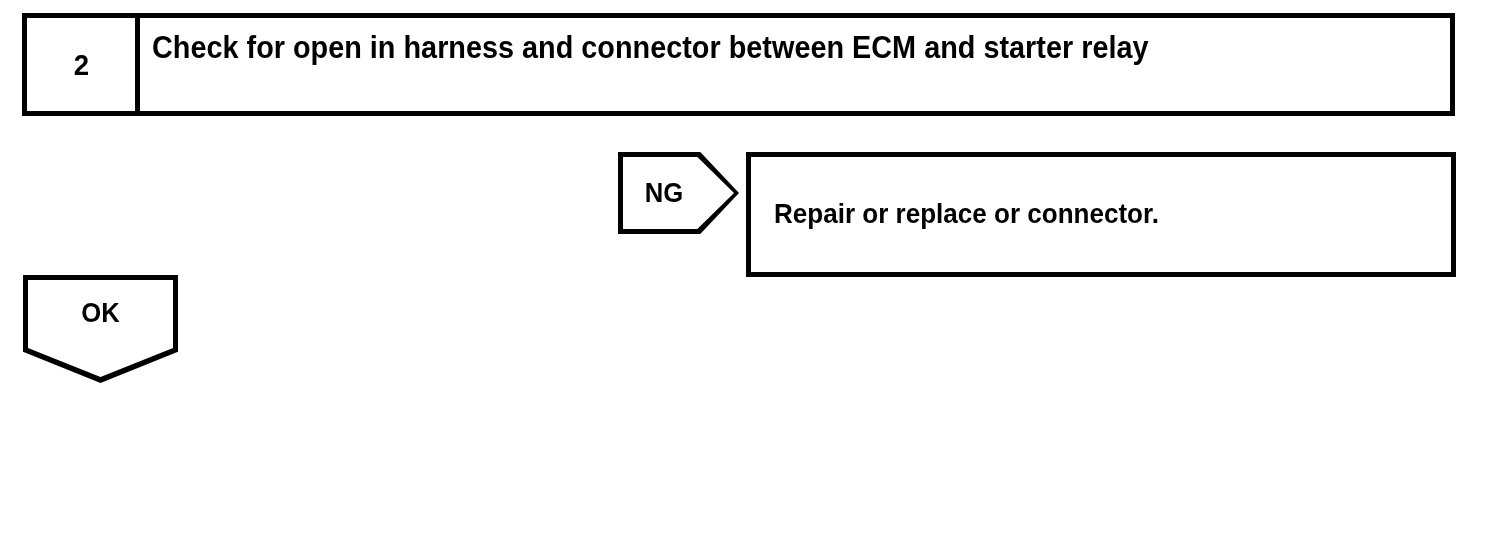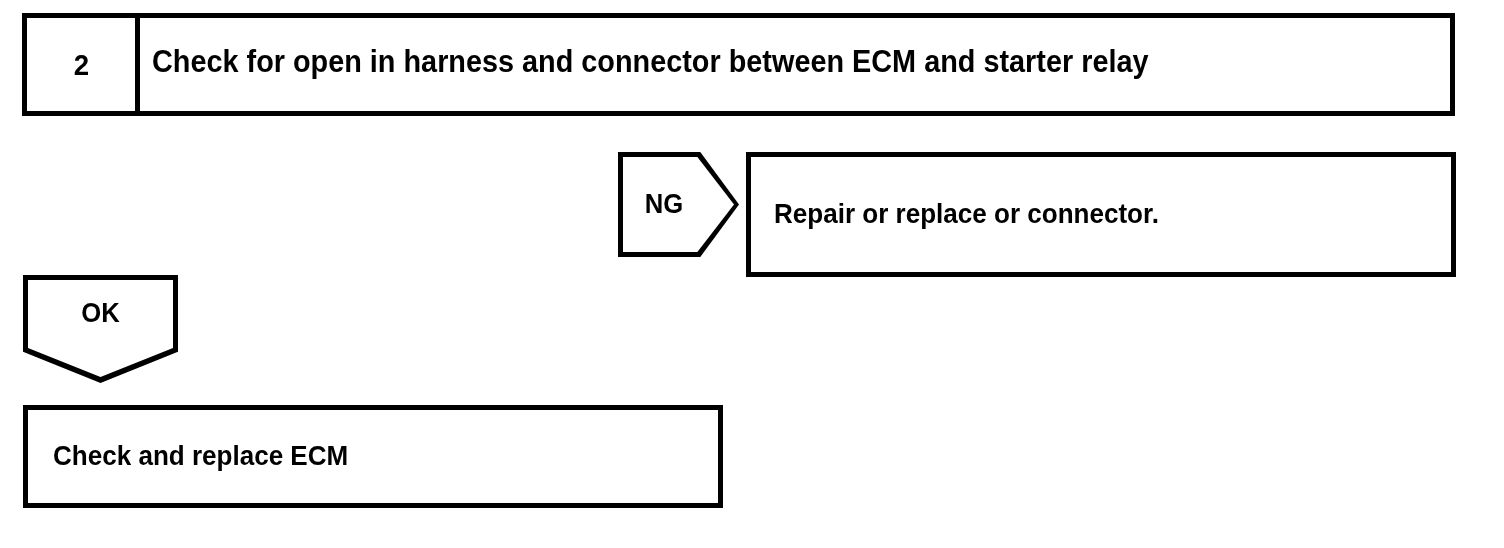--- a/index.html
+++ b/index.html
@@ -55,37 +55,36 @@
     line-height: 1;
     letter-spacing: 0px;
     transform: scaleX(0.92);
   }
   #step-title-cell {
     flex: 1 1 auto;
     display: flex;
     align-items: flex-start;
     padding-left: 12px;
     padding-top: 14px;
-    margin-top: 14px;
   }
   .heading-text {
     font-size: 31px;
     font-weight: bold;
     line-height: 1.05;
     white-space: nowrap;
     transform: scaleX(0.93);
     transform-origin: left center;
   }
 
   
   #ng-arrow {
     left: 618px;
     top: 152px;
     width: 121px;
-    height: 105px;
+    height: 82px;
   }
   #ng-arrow .pentagon-right {
     width: 100%;
     height: 100%;
     background: #000000;
     -webkit-clip-path: polygon(0 0, 68% 0, 100% 50%, 68% 100%, 0 100%);
     clip-path: polygon(0 0, 68% 0, 100% 50%, 68% 100%, 0 100%);
     position: relative;
   }
   #ng-arrow .pentagon-right::after {
@@ -206,17 +205,14 @@
 
   <div class="node box" id="repair-box">
     <span class="body-text">Repair or replace or connector.</span>
   </div>
 
   <div class="node" id="ok-arrow">
     <div class="pentagon-down"></div>
     <span id="ok-label">OK</span>
   </div>
 
-  <div class="node box" id="final-box">
-    <span class="body-text">Check and replace ECM</span>
-  </div>
 
 </div>
 
 </body></html>

